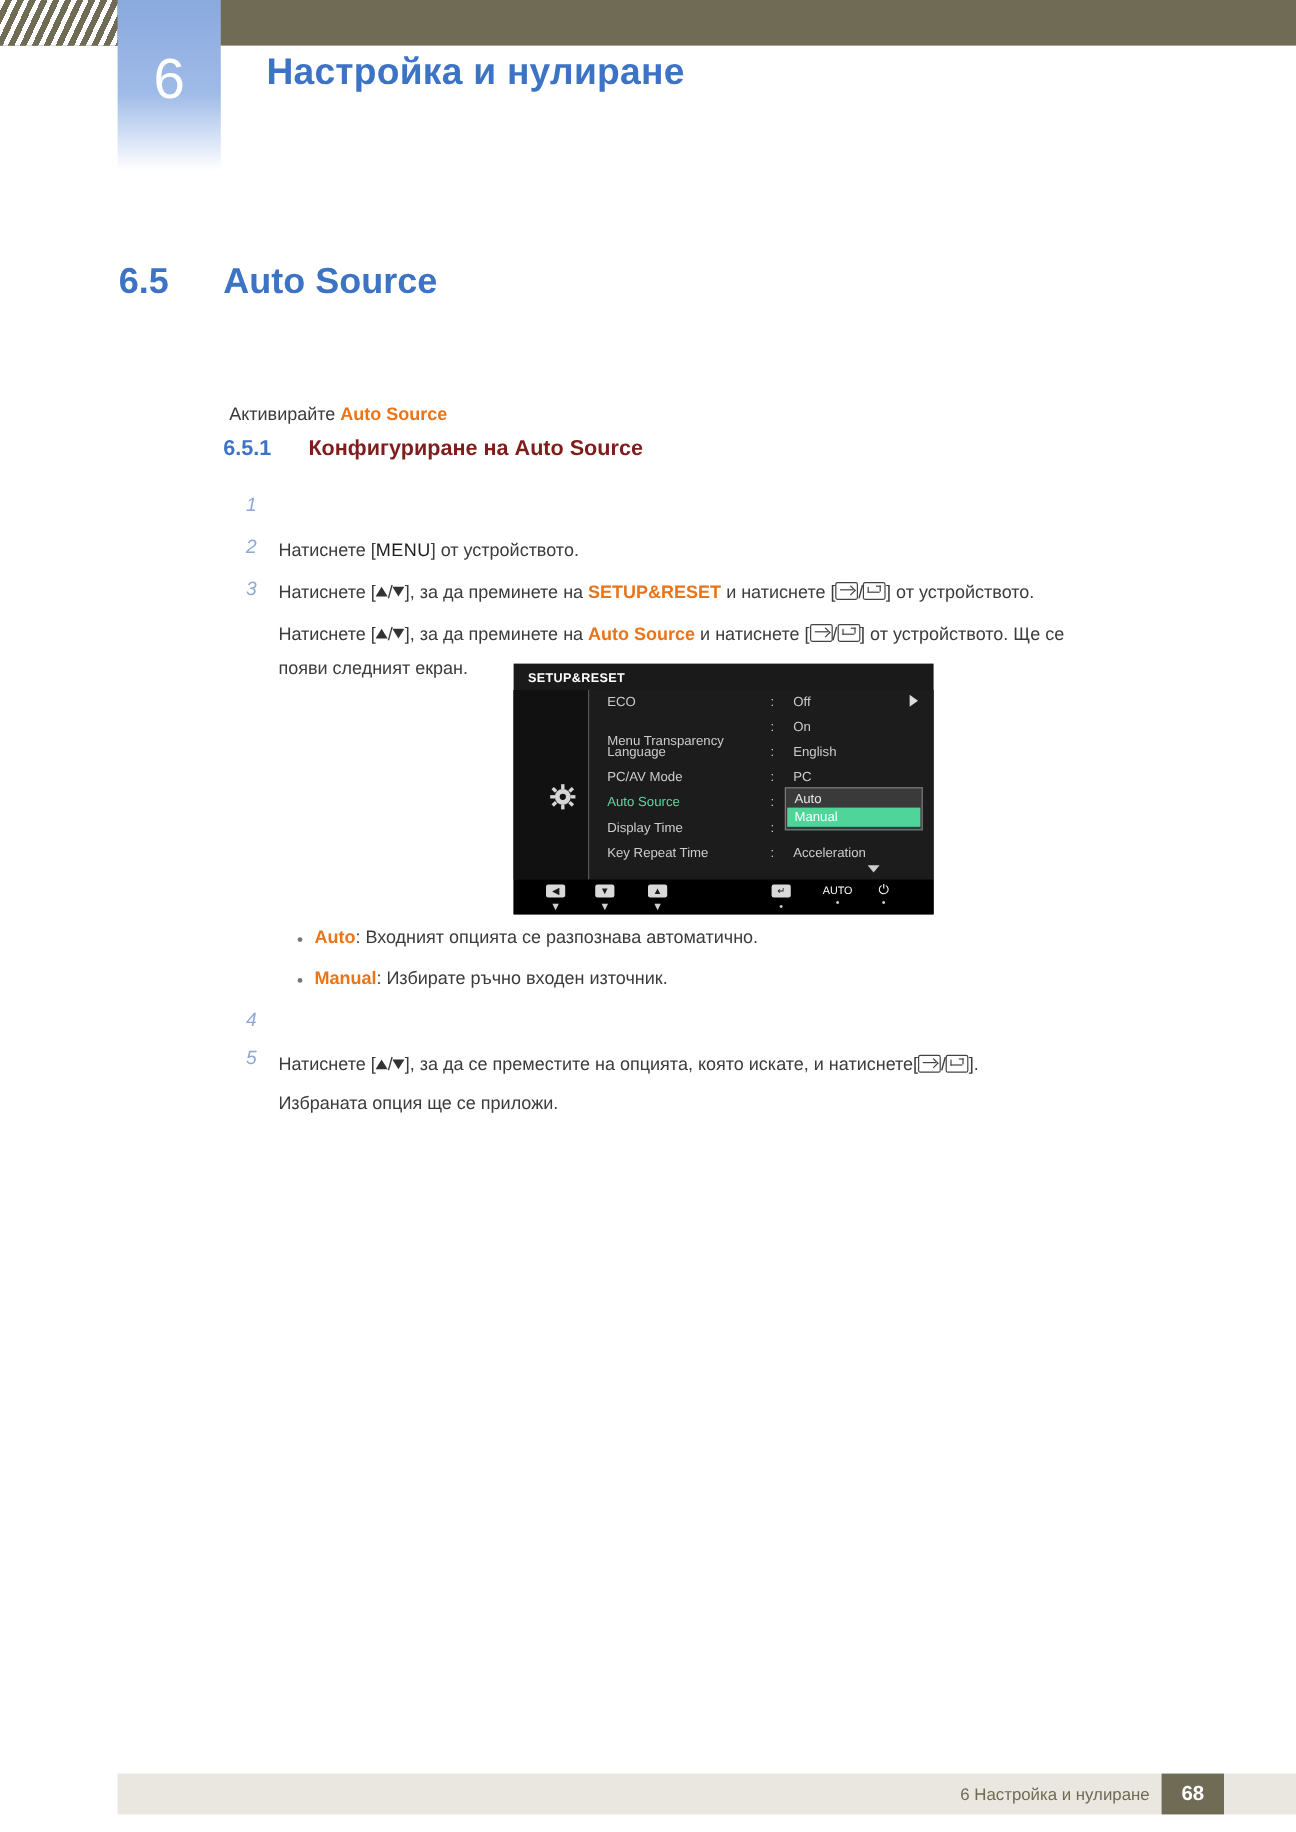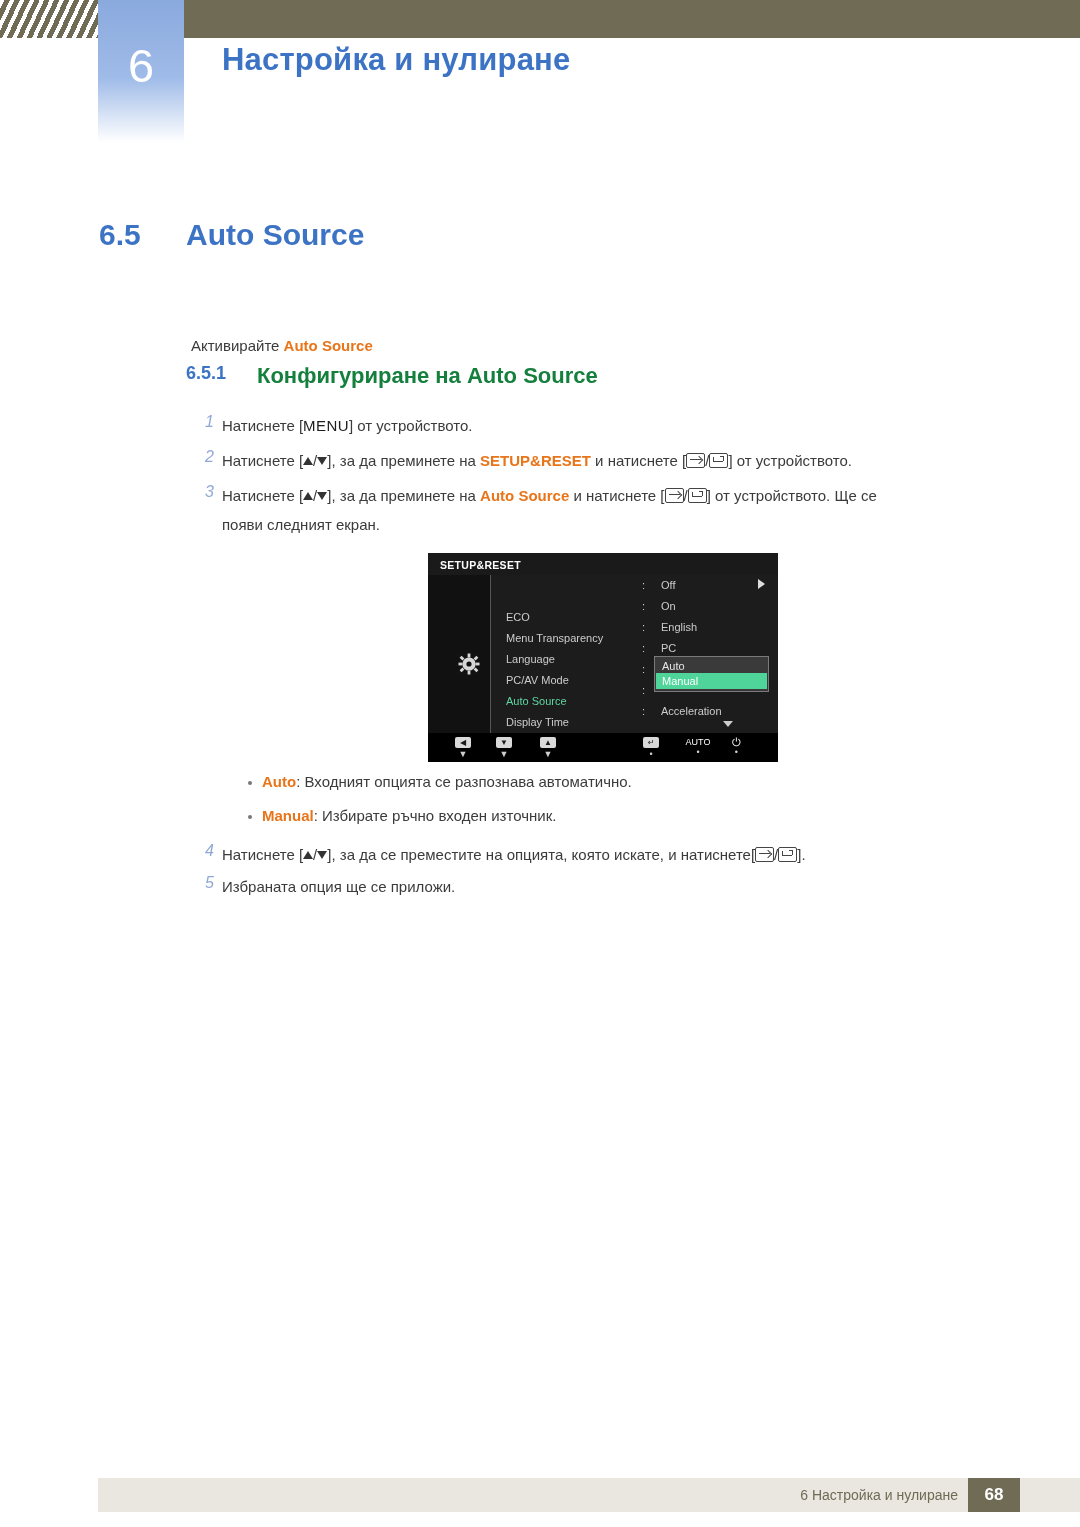--- a/index.html
+++ b/index.html
@@ -98,38 +98,39 @@
     left: 186px;
     top: 363px;
     font-size: 18px;
     color: #3c73c4;
     font-weight: bold;
   }
   .sub-title {
     position: absolute;
     left: 257px;
     top: 363px;
-    font-size: 22px;
-    color: #15803d;
+    font-size: 18px;
+    color: #7f1d1d;
     font-weight: bold;
   }
   .step-num {
     position: absolute;
     width: 22px;
     text-align: right;
     font-size: 16px;
     color: #8fa9d4;
     font-style: italic;
   }
   .step-text {
     position: absolute;
-    left: 222px;
+    left: 232px;
     font-size: 15px;
     color: #3b3b3b;
     line-height: 25px;
+    margin-top: 33px;
   }
   .kb-menu {
     font-size: 15px;
     letter-spacing: 0.4px;
     color: #1c1c1c;
     font-weight: normal;
   }
   .orange {
     color: #e8751a;
     font-weight: bold;
@@ -251,21 +252,20 @@
     height: 158px;
     background: #555;
   }
   .osd-row {
     position: absolute;
     left: 78px;
     font-size: 11px;
     color: #cccccc;
     height: 20px;
     line-height: 20px;
-    margin-top: 32px;
   }
   .osd-colon {
     position: absolute;
     left: 214px;
     font-size: 11px;
     color: #cccccc;
     height: 20px;
     line-height: 20px;
   }
   .osd-val {
@@ -473,21 +473,21 @@
         <rect x="2.6" y="14.8" width="2.8" height="4" transform="rotate(45 4 16.8)"></rect>
       </g>
       <circle cx="11" cy="11" r="2.6" fill="#111111"></circle>
     </svg>
   </div>
 
   <div class="osd-row" style="top:22px;">ECO</div>
   <div class="osd-colon" style="top:22px;">:</div>
   <div class="osd-val" style="top:22px;">Off</div>
 
-  <div class="osd-row" style="top:43px;">Menu Transparency</div>
+  <div class="osd-row" style="top:55px;">Menu Transparency</div>
   <div class="osd-colon" style="top:43px;">:</div>
   <div class="osd-val" style="top:43px;">On</div>
 
   <div class="osd-row" style="top:64px;">Language</div>
   <div class="osd-colon" style="top:64px;">:</div>
   <div class="osd-val" style="top:64px;">English</div>
 
   <div class="osd-row" style="top:85px;">PC/AV Mode</div>
   <div class="osd-colon" style="top:85px;">:</div>
   <div class="osd-val" style="top:85px;">PC</div>

